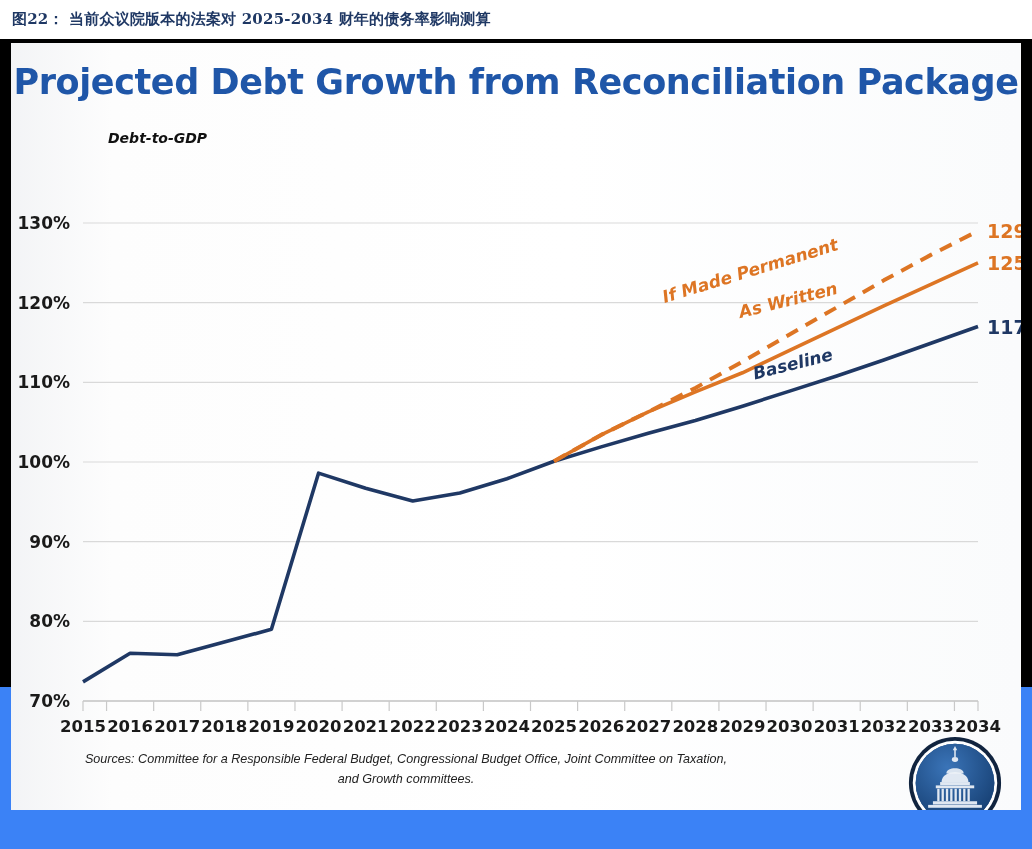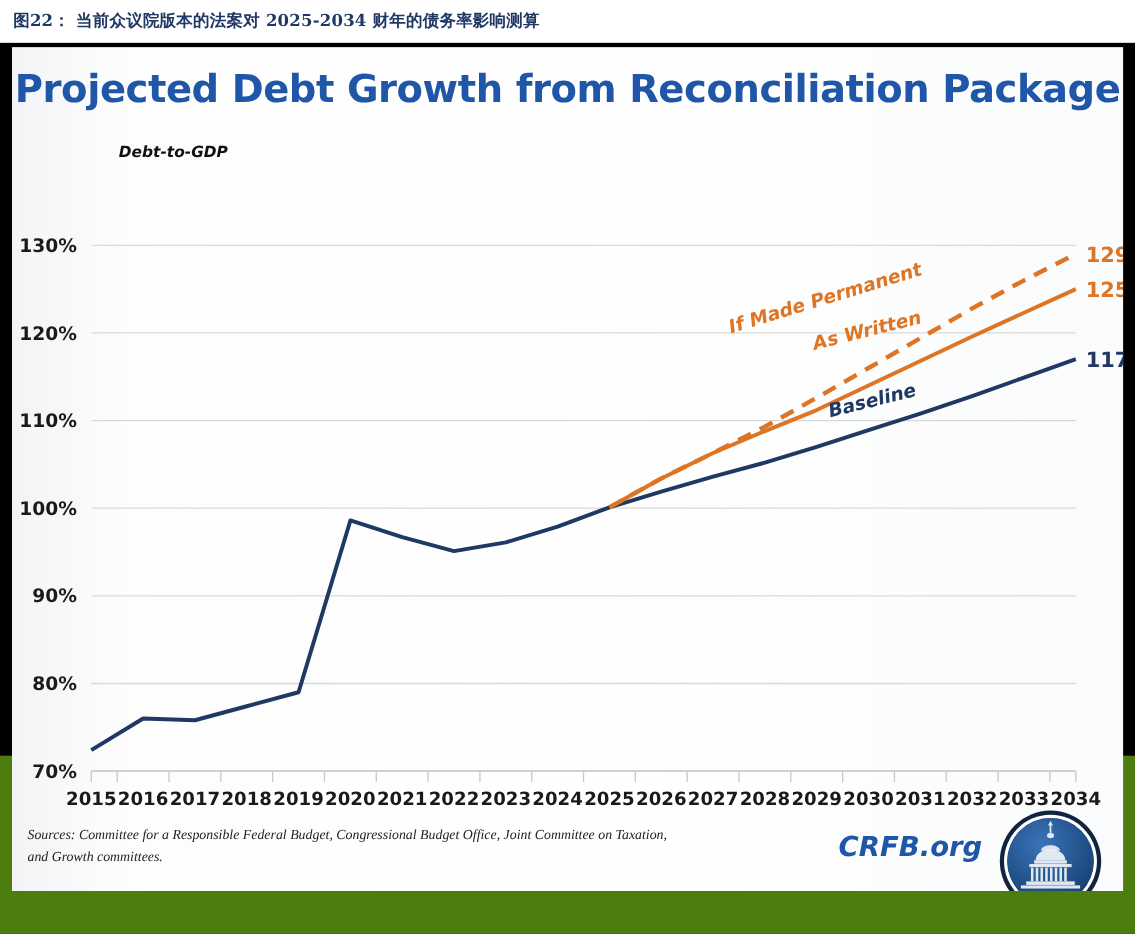--- a/index.html
+++ b/index.html
@@ -12,21 +12,21 @@
     height: 849px;
     font-family: "Liberation Sans", sans-serif;
     overflow: hidden;
     position: relative;
   }
 
   
   #page {
     position: absolute;
     inset: 0;
-    background: #4d7c0f;
+    background: #3b82f6;
   }
 
   #figure-caption {
     position: absolute;
     left: 0; top: 0;
     width: 1032px;
     height: 39px;
     display: flex;
     align-items: center;
     padding-left: 12px;
@@ -122,28 +122,29 @@
   }
   .endpoint-label {
     font-family: "DejaVu Sans", "Liberation Sans", sans-serif;
     font-weight: bold;
     font-size: 19px;
   }
 
   
   #sources {
     position: absolute;
-    left: 14px;
+    left: 0;
     top: 706px;
     width: 790px;
-    font-family: Liberation Serif, serif;
+    font-family: Liberation Sans, sans-serif;
     font-style: italic;
     font-size: 12.6px;
     line-height: 20px;
     color: #222222;
+    text-align: center;
   }
   #crfb-brand {
     position: absolute;
     right: 128px;
     top: 712px;
     font-family: "DejaVu Sans", "Liberation Sans", sans-serif;
     font-style: italic;
     font-weight: bold;
     font-size: 25px;
     color: #1f56a8;
@@ -255,21 +256,20 @@
             </g>
           <text id="axis-note-text" class="axis-note" x="97" y="22">Debt-to-GDP</text>
         </svg>
       </div>
 
       <div id="sources">
         <div>Sources: Committee for a Responsible Federal Budget, Congressional Budget Office, Joint Committee on Taxation,</div>
         <div>and Growth committees.</div>
       </div>
 
-      <div id="crfb-brand">CRFB.org</div>
 
       <svg id="crfb-logo" viewBox="0 0 100 100">
         <circle cx="50" cy="50" r="48" fill="#11243f"></circle>
         <circle cx="50" cy="50" r="44" fill="#ffffff"></circle>
         <circle cx="50" cy="50" r="41" fill="#1b4a84"></circle>
         <circle cx="50" cy="50" r="41" fill="none" stroke="#0d2murky"></circle>
         <defs>
           <radialGradient id="domeGrad" cx="40%" cy="30%" r="75%">
             <stop offset="0%" stop-color="#3a74b8"></stop>
             <stop offset="100%" stop-color="#163f72"></stop>

